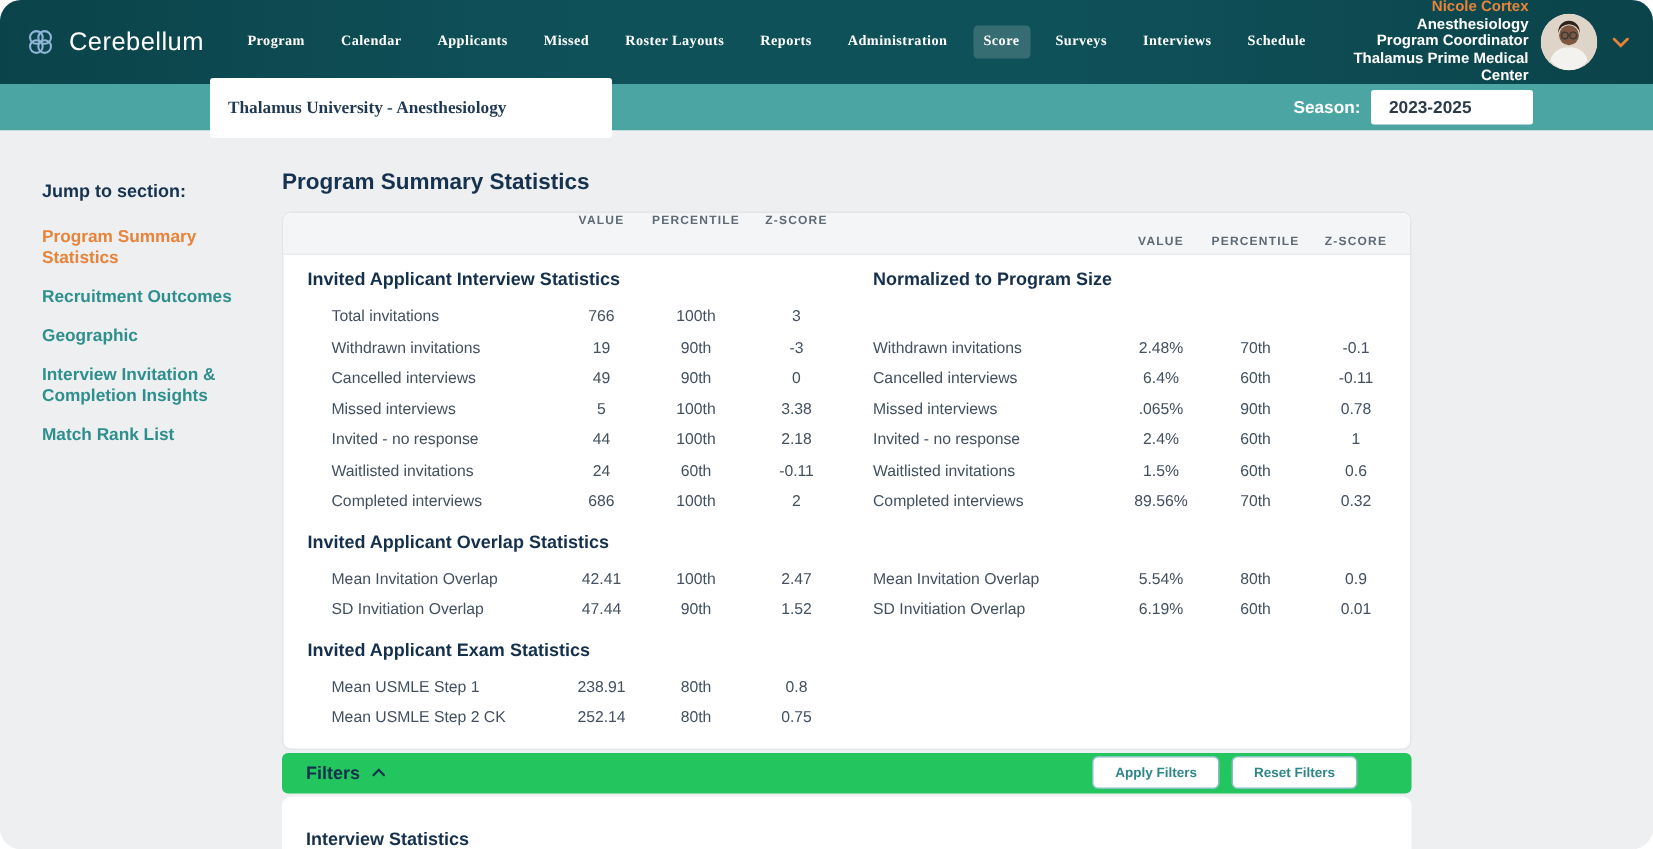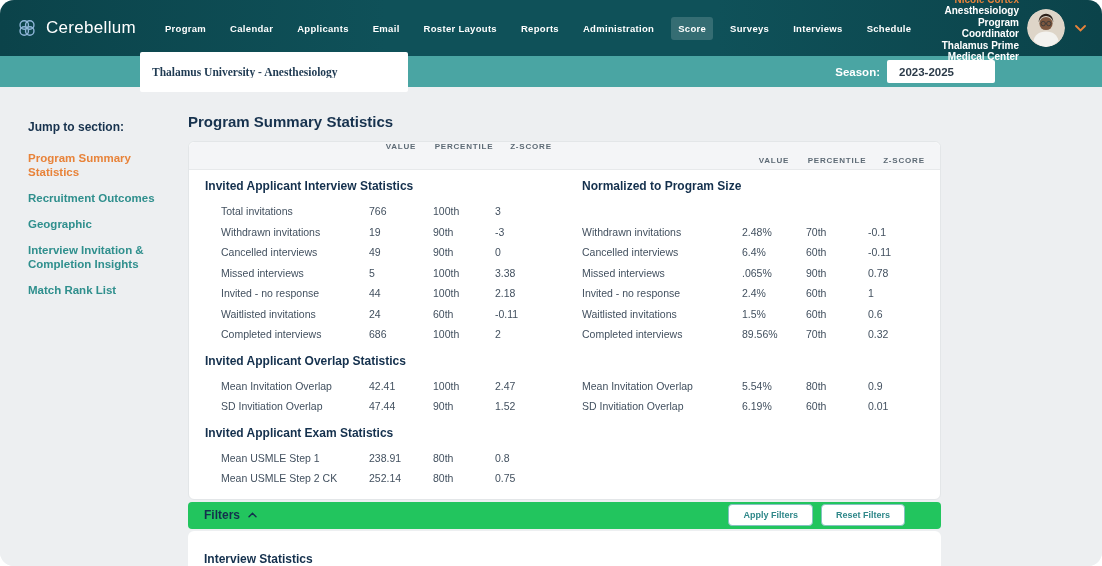--- a/index.html
+++ b/index.html
@@ -8,39 +8,39 @@
     width:1102px; height:566px; border-radius:14px; overflow:hidden;
     position:relative; background:#edeff1;
   }
   
   .header {
     height:56px; background:linear-gradient(90deg,#0b434a 0%, #0f5159 35%, #0f5159 65%, #0b434a 100%);
     display:flex; align-items:center; padding:0 16px;
   }
   .brand { display:flex; align-items:center; gap:8px; cursor:pointer; }
   .brand-name { color:#ffffff; font-size:17px; font-weight:400; letter-spacing:.3px; }
-  .nav { display:flex; align-items:flex-start; gap:10px; margin-left:22px; }
+  .nav { display:flex; align-items:flex-start; gap:10px; margin-left:22px;font-family:Liberation Serif, serif; }
   .nav-item {
     color:#ffffff; font-size:9.5px; font-weight:700; letter-spacing:.3px;
     padding:6px 7px; border-radius:3px; cursor:pointer; white-space:nowrap;
   }
   .nav-item.active { background:rgba(255,255,255,.16); }
   .user-block { margin-left:auto; display:flex; align-items:center; gap:8px; }
   .user-text { text-align:right; font-size:10px; line-height:11.5px; color:#ffffff; font-weight:700; }
   .user-name { color:#e8833a; }
   .avatar { width:38px; height:38px; border-radius:50%; overflow:hidden; flex:none; cursor:pointer; }
   .user-chevron { margin-left:2px; cursor:pointer; display:flex; }
   
   .subheader { height:31px; background:#4aa5a3; display:flex; align-items:center; }
   .program-input {
     margin-left:140px; width:268px; height:40px; border:none; border-radius:2px;
     font-family:Liberation Serif, serif; font-size:11.5px; font-weight:700;
     color:#1f3a52; padding:0 12px; outline:none;
   }
-  .season-group { margin-left:auto; margin-right:107px; display:flex; align-items:center; gap:7px; }
+  .season-group { margin-left:auto; margin-right:80px; display:flex; align-items:center; gap:7px; }
   .season-label { color:#ffffff; font-size:11.5px; font-weight:700; }
   .season-input {
     width:108px; height:23px; border:none; border-radius:2px;
     font-family:"Liberation Sans",sans-serif; font-size:11.5px; font-weight:700;
     color:#2b3a48; padding:0 12px; outline:none;
   }
   
   .body-area { display:flex; height:549px; background:#edeff1; overflow:hidden; }
   .sidebar { width:188px; flex:none; padding:33px 0 0 28px; }
   .sidebar-title { font-size:12px; font-weight:700; color:#17324e; margin-bottom:17px; }
@@ -59,21 +59,21 @@
   .hdr { font-size:8px; font-weight:700; letter-spacing:.8px; color:#5d6a75; text-align:center; }
   .card-body { display:flex; padding-bottom:10px; }
   .col-l { width:378px; flex:none; }
   .col-r { flex:1; }
   .section-title { padding:10px 0 8px 16px; font-size:12px; font-weight:700; color:#14304d; line-height:13px; }
   .col-r .section-title { padding-left:15px; }
   .stat-row { display:grid; grid-template-columns:1fr 64px 62px 72px; height:20.5px; align-items:center;
               font-size:10.5px; color:#42505f; }
   .col-l .stat-row .cell-label { padding-left:32px; }
   .col-r .stat-row .cell-label { padding-left:15px; }
-  .cell-num { text-align:left; }
+  .cell-num { text-align:center; }
   .row-spacer { height:20.5px; }
   .title-spacer { height:31px; }
   
   .filters-bar {
     margin-top:2px; height:27px; background:#22c55e; border-radius:4px;
     display:flex; align-items:center; padding:0 36px 0 16px;
   }
   .filters-label { font-size:12px; font-weight:700; color:#14304d; cursor:pointer; display:flex; align-items:center; gap:8px; }
   .filters-buttons { margin-left:auto; display:flex; gap:8px; }
   .pill-btn {
@@ -111,21 +111,21 @@
 
         <a class="nav-item">
           <span>Calendar</span>
         </a>
 
         <a class="nav-item">
           <span>Applicants</span>
         </a>
 
         <a class="nav-item">
-          <span>Email</span>
+          <span>Missed</span>
         </a>
 
         <a class="nav-item">
           <span>Roster Layouts</span>
         </a>
 
         <a class="nav-item">
           <span>Reports</span>
         </a>
 

